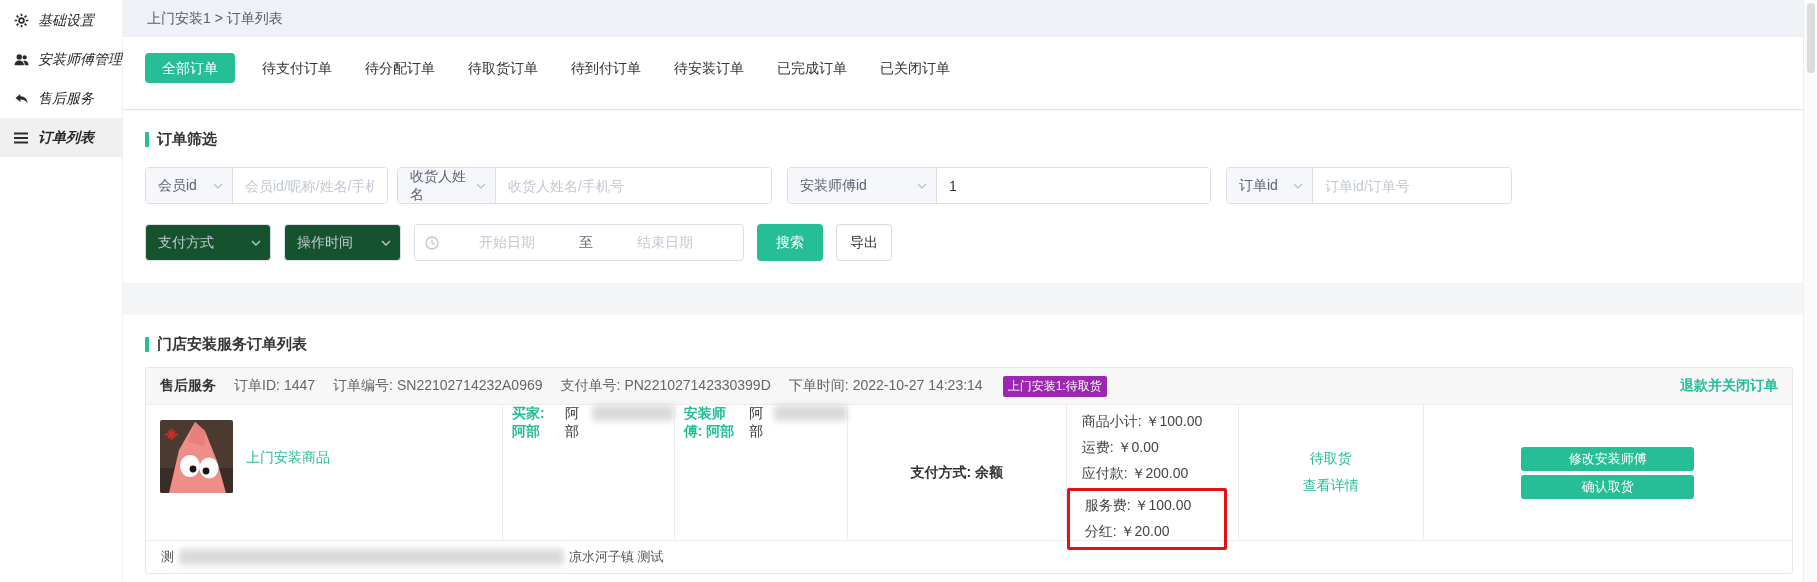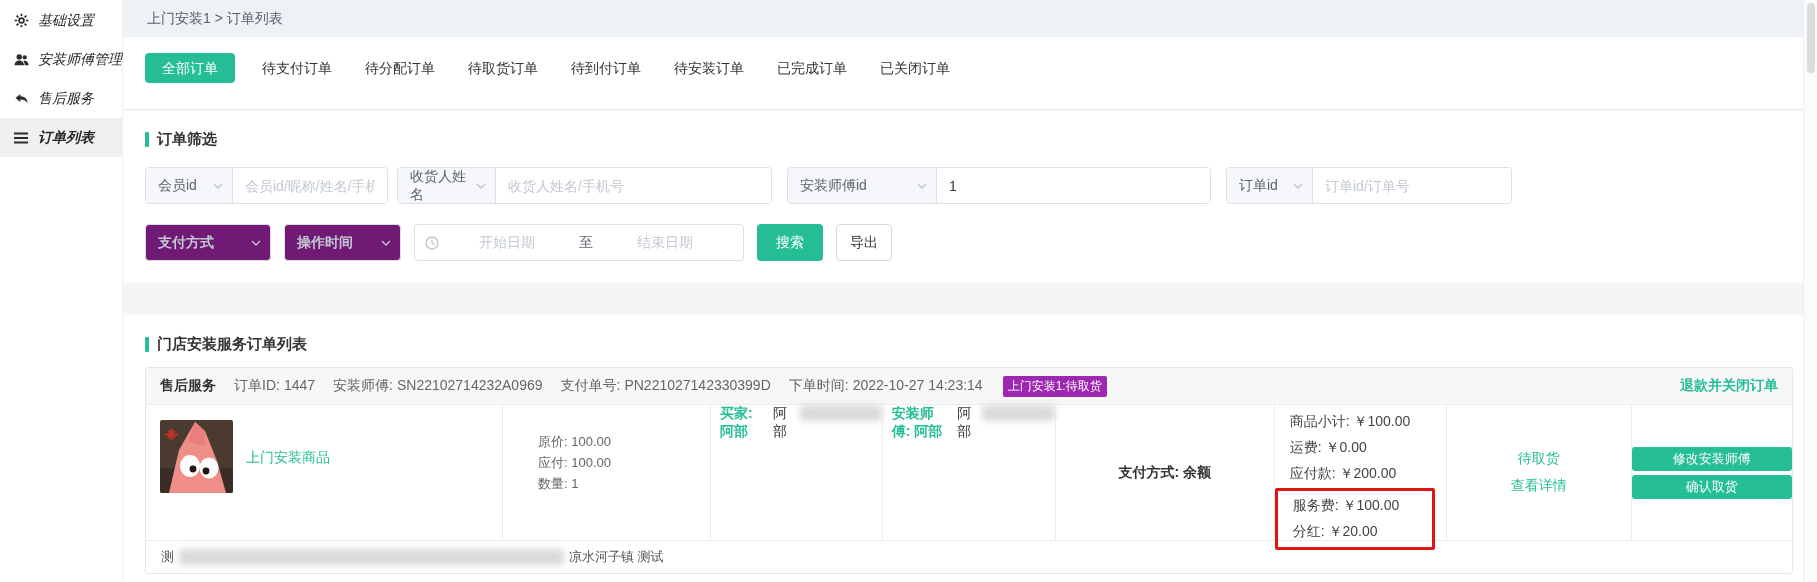--- a/index.html
+++ b/index.html
@@ -43,23 +43,23 @@
   .finput::placeholder { color:#c3c9d2; }
   .chev { display:inline-flex; margin-left:6px; }
   
   .g1 { width:243px; margin-right:9px; }  .g1 .fselect { width:87px; }
   .g2 { width:375px; margin-right:15px; } .g2 .fselect { width:98px; }
   .g3 { width:228px; margin-right:15px; } .g3 .fselect { width:80px; }
   .g4 { width:424px; margin-right:15px; } .g4 .fselect { width:149px;gap:44px; }
   .g5 { width:286px; }                    .g5 .fselect { width:86px; }
   .fgroup .finput { flex:1; }
   
-  .sselect { height:37px; border:1px solid #dcdfe6; border-radius:4px; background:#701a75;
+  .sselect { height:37px; border:1px solid #dcdfe6; border-radius:4px; background:#14532d;
              display:flex; align-items:center; justify-content:space-between;
-             padding:0 9px 0 12px; font-size:14px; color:#c3c9d2; cursor:pointer; margin-right:13px;font-weight:bold; }
+             padding:0 9px 0 12px; font-size:14px; color:#c3c9d2; cursor:pointer; margin-right:13px; }
   .s1 { width:126px; } .s2 { width:117px; }
   .daterange { width:330px; height:37px; border:1px solid #dcdfe6; border-radius:4px; background:#fff;
                display:flex; align-items:center; padding:0 10px; margin-right:13px; font-size:14px; }
   .daterange .dph { flex:1; text-align:center; color:#c3c9d2; }
   .daterange .dsep { color:#5f6672; padding:0 4px; }
   .btn { height:37px; border-radius:4px; font-size:14px; cursor:pointer; border:0;
          font-family:"Liberation Sans","DejaVu Sans",sans-serif; }
   .btn-search { width:66px; background:#26be96; color:#fff; margin-right:13px; }
   .btn-export { width:56px; background:#fff; color:#333; border:1px solid #d9d9d9; }
 
@@ -92,21 +92,21 @@
   .blob-phone { width:115px; }
   .c-pay { flex:0 0 219px; display:flex; align-items:center; justify-content:center;
            font-weight:bold; color:#333; font-size:14px; }
   .c-amounts { flex:0 0 172px; padding:3px 0 0 15px; color:#444; font-size:14px; line-height:26px; position:relative; }
   .red-frame { border:3px solid #e11313; border-radius:2px; margin-left:-15px; padding:1px 0 3px 15px;
                width:160px; margin-top:2px; }
   .c-status { flex:0 0 185px; display:flex; flex-direction:column; align-items:center; justify-content:center; gap:9px; }
   .status-txt { color:#26be96; font-size:14px; }
   .detail-link { color:#26be96; font-size:14px; cursor:pointer; }
   .c-actions { flex:1; display:flex; flex-direction:column; align-items:center; justify-content:center; gap:4px; }
-  .act-btn { width:160px; height:24px; background:#26be96; color:#fff; border:0; border-radius:3px;
+  .act-btn { width:173px; height:24px; background:#26be96; color:#fff; border:0; border-radius:3px;
              font-size:13px; cursor:pointer; font-family:"Liberation Sans","DejaVu Sans",sans-serif; }
 
   .card-foot { height:33px; border-top:1px solid #ececec; display:flex; align-items:center;
                padding:0 15px; font-size:13px; color:#555; }
   .blob-addr { width:385px; margin:0 5px; }
 
   
   .gutter { flex:0 0 14px; background:#fbfbfb; border-left:1px solid #efefef; position:relative; }
   .thumb { position:absolute; top:3px; left:3px; width:8px; height:70px; border-radius:4px; background:#dcdcdc; }
 </style>
@@ -270,21 +270,21 @@
       </div>
 
       <div class="order-card">
 
         <div class="card-head">
           <span class="store">售后服务</span>
           <span class="hitem">
             <span class="hl">订单ID:</span><span>1447</span>
           </span>
           <span class="hitem">
-            <span class="hl">安装师傅:</span><span>SN22102714232A0969</span>
+            <span class="hl">订单编号:</span><span>SN22102714232A0969</span>
           </span>
           <span class="hitem">
             <span class="hl">支付单号:</span><span>PN221027142330399D</span>
           </span>
           <span class="hitem">
             <span class="hl">下单时间:</span><span>2022-10-27 14:23:14</span>
           </span>
           <span class="badge">上门安装1:待取货</span>
           <span class="refund-link">退款并关闭订单</span>
         </div>
@@ -301,25 +301,20 @@
                 <ellipse cx="30" cy="46" rx="10" ry="11" fill="#fdfdfd"></ellipse>
                 <ellipse cx="49" cy="48" rx="9.5" ry="10.5" fill="#fdfdfd"></ellipse>
                 <circle cx="33" cy="49" r="3.4" fill="#1d1512"></circle>
                 <circle cx="46" cy="51" r="3.4" fill="#1d1512"></circle>
                 <path d="M8 11l7 7M15 11l-7 7M11.5 8.5v12M5 14.5h13" stroke="#c23226" stroke-width="2" fill="none"></path>
               </svg>
             </div>
             <span class="p-name">上门安装商品</span>
           </div>
 
-          <div class="cell c-price">
-            <div>原价: 100.00</div>
-            <div>应付: 100.00</div>
-            <div>数量: 1</div>
-          </div>
 
           <div class="cell c-buyer">
             <div class="person">
               <span class="ptitle">买家: 阿部</span>
               <span class="pname">阿部</span>
               <span class="blur-blob blob-phone"></span>
             </div>
           </div>
 
           <div class="cell c-installer">

